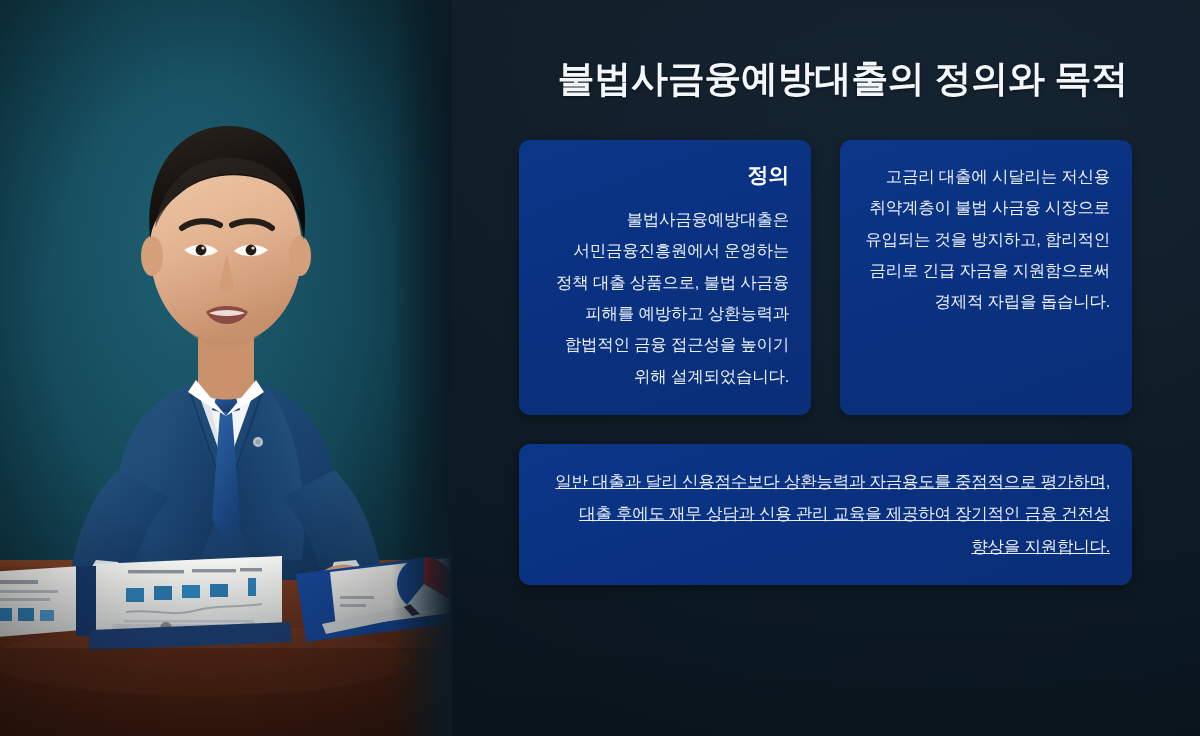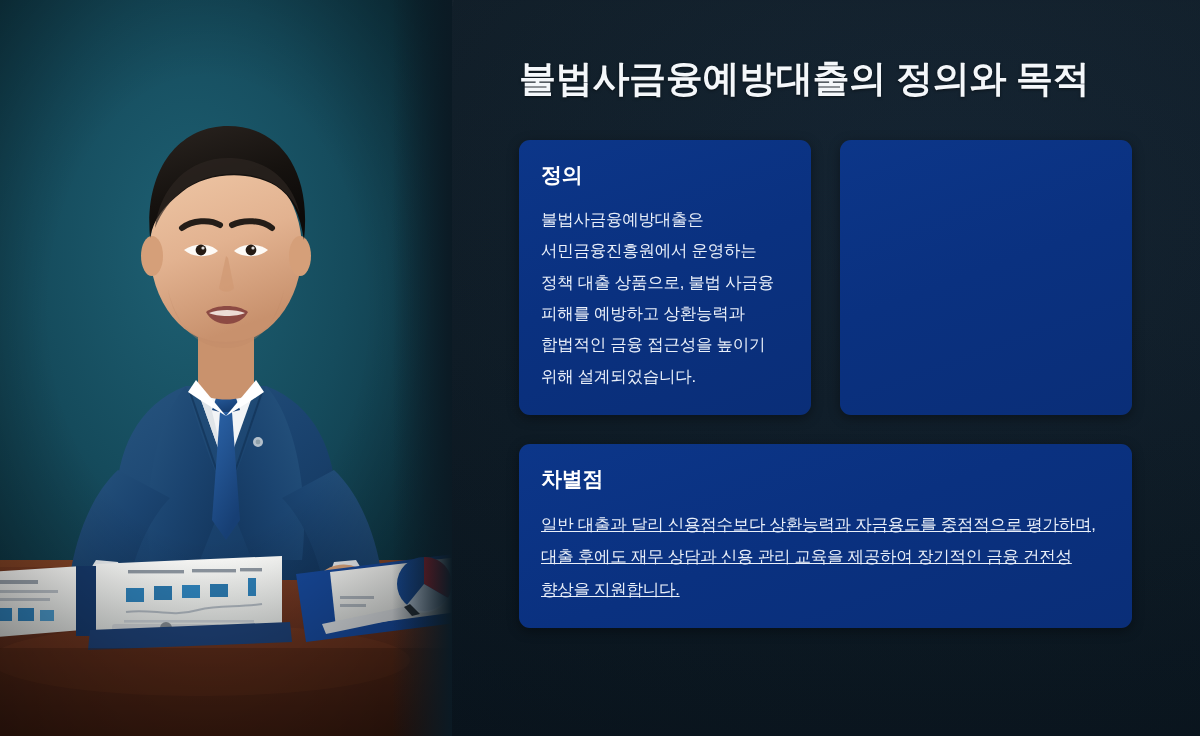--- a/index.html
+++ b/index.html
@@ -42,20 +42,21 @@
   }
 
   
   .content-pane {
     position:relative;
     flex:1 1 auto;
     height:736px;
     background:
       radial-gradient(900px 620px at 66% 30%, #122231 0%, #0d1b26 58%, #0a1620 100%);
     padding:55px 72px 0 67px;
+    text-align:right;
   }
   
   .content-pane::before{
     content:"";
     position:absolute; inset:0;
     background:
       linear-gradient(105deg, rgba(255,255,255,.012) 0 2px, rgba(0,0,0,0) 2px 9px),
       linear-gradient(to bottom, rgba(255,255,255,.02), rgba(0,0,0,.12));
     pointer-events:none;
   }
@@ -286,22 +287,22 @@
     <h1 class="deck-title">불법사금융예방대출의 정의와 목적</h1>
 
     <div class="cards-grid">
 
       <section class="card">
         <h2 class="card-title">정의</h2>
         <p class="card-body">불법사금융예방대출은 서민금융진흥원에서 운영하는 정책 대출 상품으로, 불법 사금융 피해를 예방하고 상환능력과 합법적인 금융 접근성을 높이기 위해 설계되었습니다.</p>
       </section>
 
       <section class="card">
+        <p class="card-body">고금리 대출에 시달리는 저신용 취약계층이 불법 사금융 시장으로 유입되는 것을 방지하고, 합리적인 금리로 긴급 자금을 지원함으로써 경제적 자립을 돕습니다.</p>
       </section>
 
       <section class="card wide">
-        <h2 class="card-title">차별점</h2>
         <p class="card-body">일반 대출과 달리 신용점수보다 상환능력과 자금용도를 중점적으로 평가하며, 대출 후에도 재무 상담과 신용 관리 교육을 제공하여 장기적인 금융 건전성 향상을 지원합니다.</p>
       </section>
 
     </div>
   </div>
 </div>
 
 </body></html>

